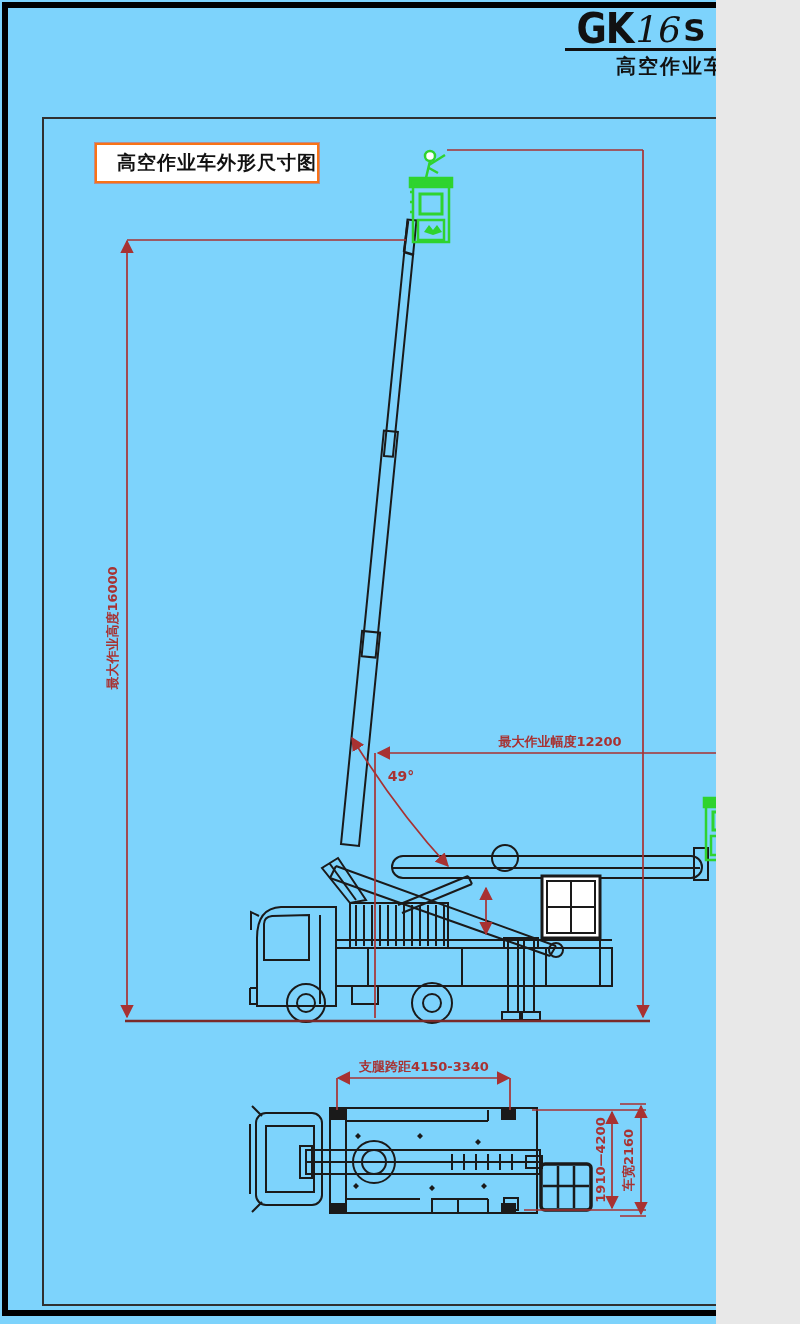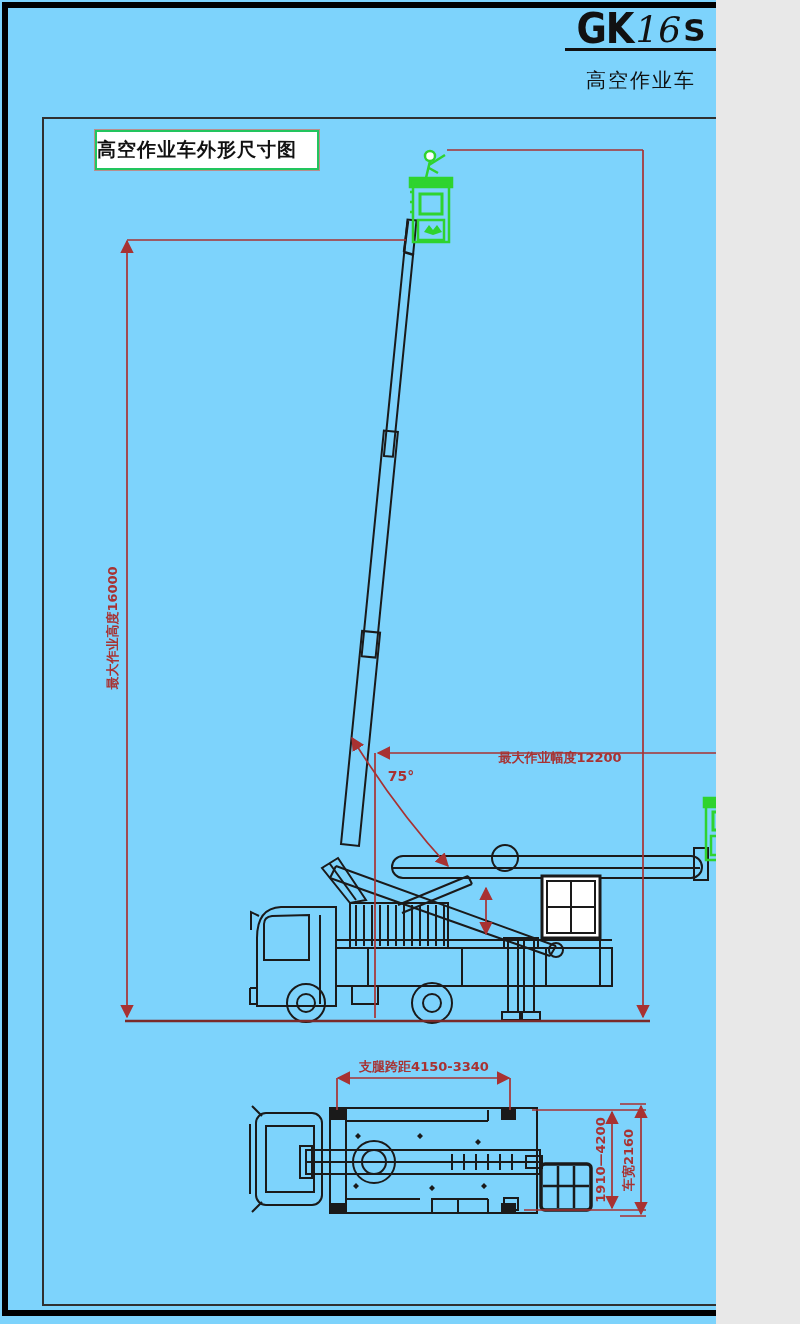--- a/index.html
+++ b/index.html
@@ -16,26 +16,26 @@
     left:42px;top:117px;width:721px;height:1189px;
     border:2px solid #303030;box-sizing:border-box;background:transparent;
   }
   
   #logo{left:556px;top:10px;width:170px;text-align:center;color:#111;}
   #logo-row{display:flex;align-items:flex-end;justify-content:center;gap:2px;}
   #logo-prefix{font-size:37px;font-weight:bold;letter-spacing:-1px;line-height:1;transform:scaleY(1.15);}
   #logo-number{font-family:"DejaVu Serif","Liberation Serif",serif;font-style:italic;font-size:36px;line-height:0.95;font-weight:500;}
   #logo-suffix{font-size:31px;font-weight:bold;line-height:1.05;}
   #logo-underline{margin:1px auto 0 auto;width:152px;height:3px;background:#111;}
-  #logo-subtitle{margin-top:16px;font-size:20px;font-weight:normal;letter-spacing:2px;}
+  #logo-subtitle{margin-top:2px;font-size:20px;font-weight:bold;letter-spacing:2px;text-align:right;}
   
   #title-box{
-    left:95px;top:130px;width:224px;height:40px;
-    border:2px solid #22c55e;box-shadow:0 0 0 1px #b98d8d;
-    box-sizing:border-box;display:flex;align-items:center;justify-content:flex-start;
+    left:95px;top:143px;width:224px;height:40px;
+    border:2px solid #f97316;box-shadow:0 0 0 1px #b98d8d;
+    box-sizing:border-box;display:flex;align-items:center;justify-content:flex-end;
     background:#fff;
   }
   #title-box .t{font-size:19px;font-weight:bold;color:#111;letter-spacing:1px;white-space:nowrap;}
   
   .dimlbl{
     position:absolute;color:#a83232;font-weight:bold;font-size:13px;
     white-space:nowrap;transform:translate(-50%,-50%);line-height:1;
   }
   .dimlbl.vert{transform:translate(-50%,-50%) rotate(-90deg);}
   svg{position:absolute;left:0;top:0;}
@@ -243,19 +243,19 @@
       </g>
 
       <g>
         <path d="M620,1104 L646,1104 M620,1216 L646,1216"></path>
         <line x1="641" y1="1106" x2="641" y2="1214" marker-start="url(#ar)" marker-end="url(#ar)"></line>
       </g>
     </g>
   </svg>
 
   <div class="dimlbl vert" style="left:112px;top:628px;">最大作业高度16000</div>
-  <div class="dimlbl" style="left:560px;top:757px;">最大作业幅度12200</div>
-  <div class="dimlbl" style="left:401px;top:776px;font-size:14px;">75°</div>
+  <div class="dimlbl" style="left:560px;top:741px;">最大作业幅度12200</div>
+  <div class="dimlbl" style="left:401px;top:776px;font-size:14px;">49°</div>
   <div class="dimlbl" style="left:424px;top:1066px;">支腿跨距4150-3340</div>
   <div class="dimlbl vert" style="left:600px;top:1160px;">1910—4200</div>
   <div class="dimlbl vert" style="left:628px;top:1160px;">车宽2160</div>
 
 </div>
 
 </body></html>

